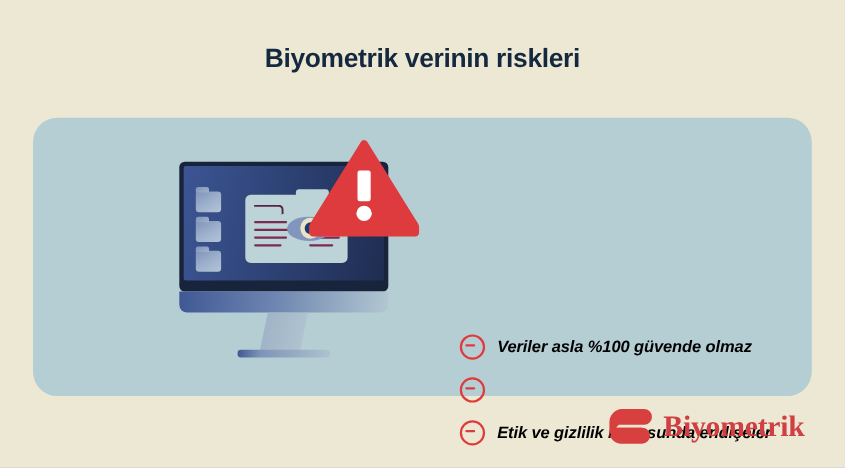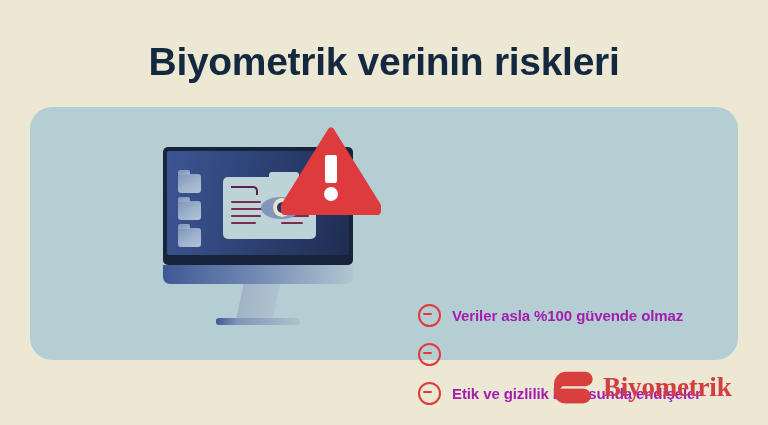--- a/index.html
+++ b/index.html
@@ -20,21 +20,21 @@
     background: #ede8d3;
   }
 
   
   .title {
     position: absolute;
     left: 0;
     top: 40px;
     width: 768px;
     text-align: center;
-    font-size: 39px;
+    font-size: 24px;
     font-weight: bold;
     letter-spacing: -0.3px;
     color: #14293f;
     font-family: "Liberation Sans", sans-serif;
     white-space: nowrap;
   }
 
   
   .panel {
     position: absolute;
@@ -229,23 +229,24 @@
     left: 3px;
     top: 6.5px;
     width: 9px;
     height: 2px;
     background: #e03b3b;
     border-radius: 1px;
   }
   .bullet-text {
     font-size: 15px;
     font-weight: bold;
-    color: #a21caf;
+    color: #000000;
     letter-spacing: -0.1px;
     white-space: nowrap;
+    font-style: italic;
   }
 
   
   .logo {
     position: absolute;
     left: 552px;
     top: 371px;
     display: flex;
     align-items: center;
   }

